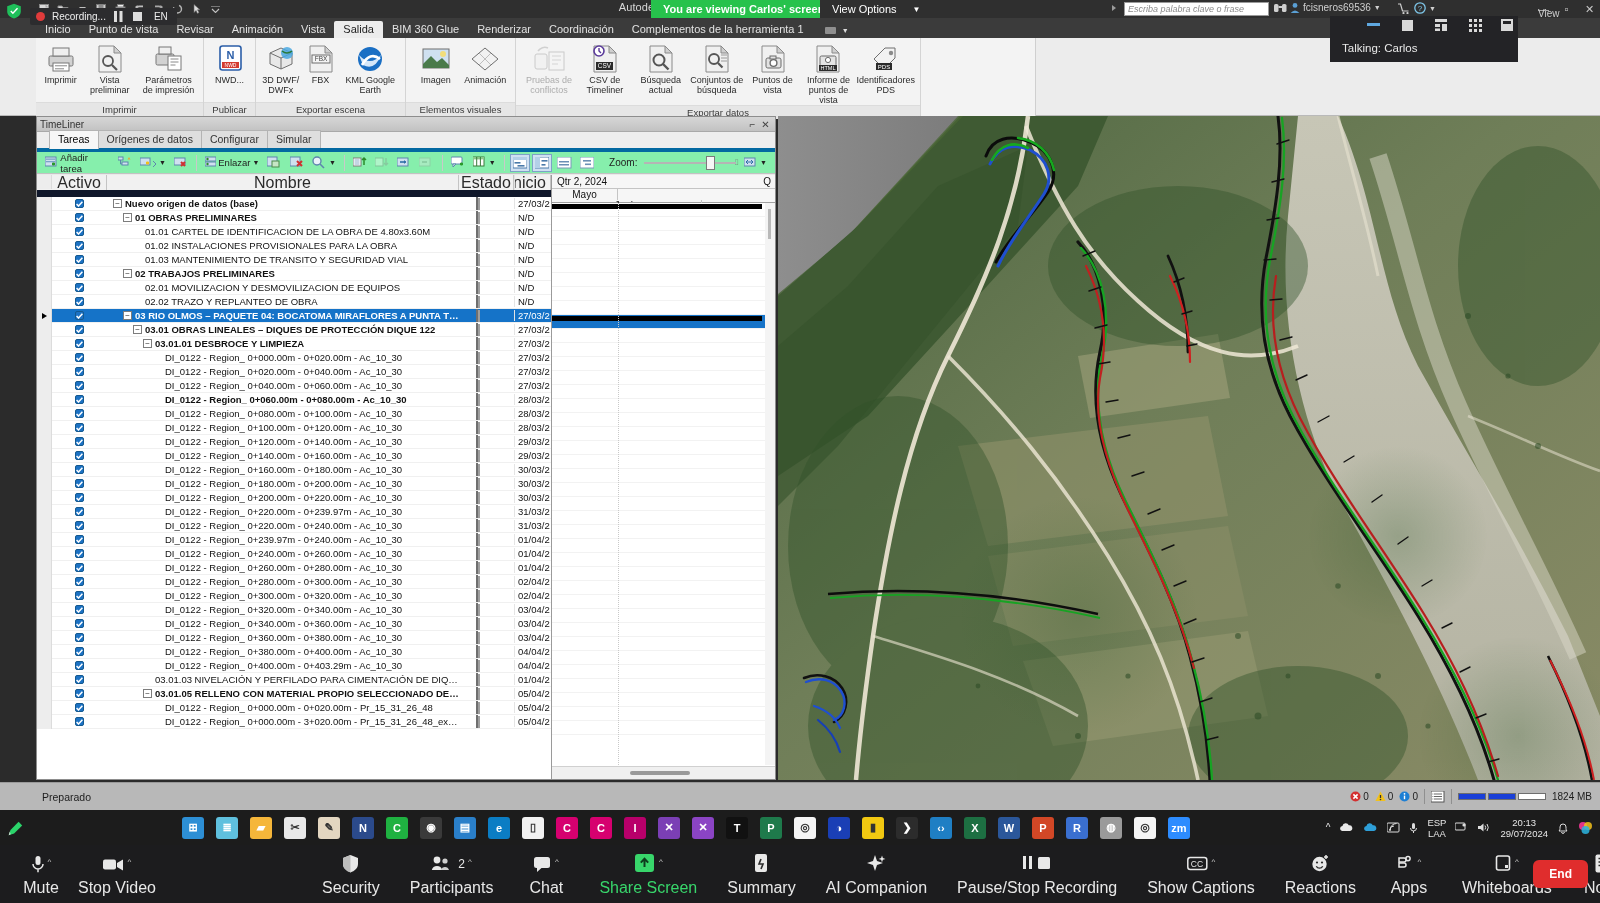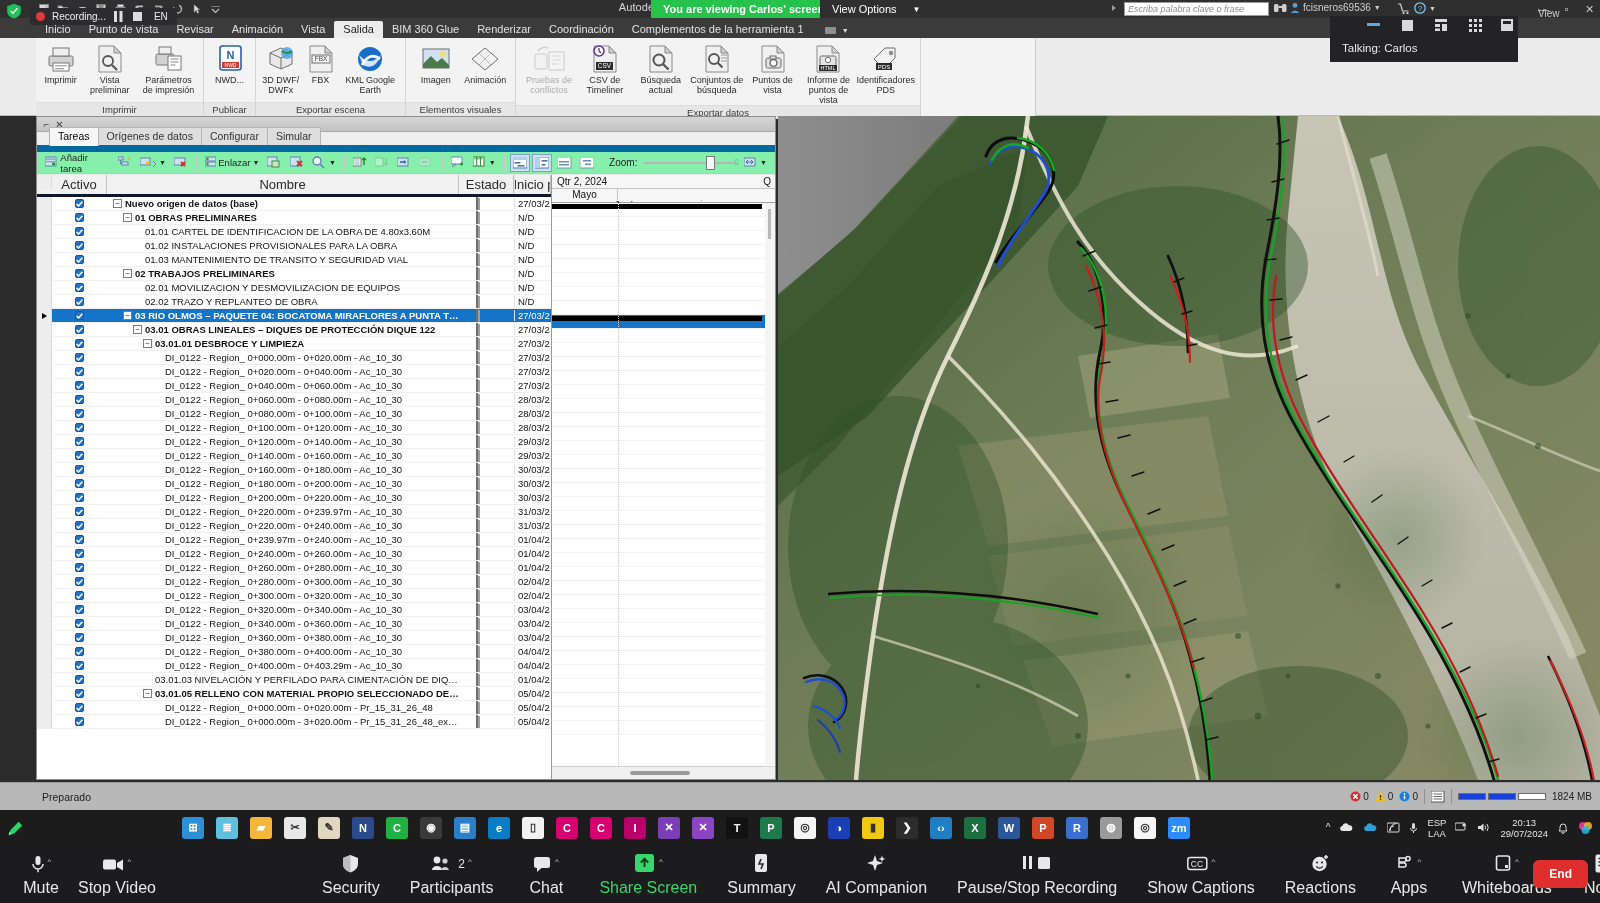--- a/index.html
+++ b/index.html
@@ -78,21 +78,21 @@
   .tl{ position:absolute; left:36px; top:116px; width:740px; height:664px;
     background:#e9e9e9; border:1px solid #8d8d8d; }
   .tl-caption{ height:15px; background:linear-gradient(#d6d6d6,#c2c2c2);
     border-bottom:1px solid #a9a9a9; display:flex; align-items:center;
     padding:0 3px; font-size:10px; color:#333; }
   .tl-caption .ttl{ flex:1; }
   .tl-caption .cbtn{ width:13px; text-align:center; font-size:10px; color:#444;
     cursor:pointer; }
 
   .tl-tabs{ height:20px; background:#eeeeee; display:flex; align-items:flex-end;
-    padding-left:12px; border-bottom:7px solid #0369a1; }
+    padding-left:12px; border-bottom:4px solid #0369a1; }
   .tl-tab{ font-size:10.5px; padding:2px 8px 3px; border:1px solid #b4b4b4;
     border-bottom:none; background:#dedede; color:#333; margin-right:-1px;
     cursor:pointer; }
   .tl-tab.active{ background:#f7f7f7; color:#000; position:relative; top:1px;
     padding-bottom:4px; }
 
   .tl-toolbar{ height:22px; background:#86efac; border-bottom:1px solid #c2c2c2;
     display:flex; align-items:center; gap:2px; padding:0 5px; }
   .tbtn{ height:18px; min-width:20px; border:1px solid transparent; display:flex;
     align-items:center; justify-content:center; gap:2px; padding:0 2px;
@@ -106,22 +106,22 @@
     background:#b5b5b5; }
   .zslider .thb{ position:absolute; top:1px; width:9px; height:14px;
     background:#f6f6f6; border:1px solid #7a7a7a; cursor:pointer; }
 
   
   .tl-body{ position:absolute; left:0; top:58px; right:0; bottom:0; display:flex; }
   .grid-pane{ width:515px; border-right:1px solid #9a9a9a; background:#fff;
     position:relative; overflow:hidden; }
   .gantt-pane{ flex:1; position:relative; background:#fff; overflow:hidden; }
 
-  .ghead{ height:22px; background:#f1f1f1; border-bottom:3px solid #0f172a;
-    display:flex; font-size:13px; color:#2a2a2a; }
+  .ghead{ height:22px; background:#f1f1f1; border-bottom:7px solid #0f172a;
+    display:flex; font-size:16px; color:#2a2a2a; }
   .gh{ border-right:1px solid #c4c4c4; display:flex; align-items:center;
     justify-content:center; }
   .gh.c-handle{ width:15px; }
   .gh.c-active{ width:55px; }
   .gh.c-name{ width:352px; }
   .gh.c-estado{ width:55px; }
   .gh.c-inicio{ flex:1; }
 
   .grow{ height:14px; display:flex; font-size:9.5px; color:#111;
     border-bottom:1px solid #f0f0f0; align-items:center; }
@@ -581,20 +581,21 @@
                 <div class="lb">Identificadores PDS</div>
               </div>
             </div>
             <div class="rgroup-label">Exportar datos</div>
           </div>
         </div>
   </div>
 
   <div class="tl">
     <div class="tl-caption">
+      <span class="ttl">TimeLiner</span>
       <span class="cbtn">⌐</span>
       <span class="cbtn">✕</span>
     </div>
 
     <div class="tl-tabs" id="tlTabs">
           <div class="tl-tab active">Tareas</div>
           <div class="tl-tab">Orígenes de datos</div>
           <div class="tl-tab">Configurar</div>
           <div class="tl-tab">Simular</div>
         </div>
@@ -1017,21 +1018,21 @@
               </div>
               <div class="grow">
                 <div class="c-handle"></div>
                 <div class="c-active">
                   <span class="cb">
                     <svg width="7" height="6">
                       <path d="M0.6 3 L2.5 5 L6.4 .8" stroke="#fff" stroke-width="1.5" fill="none"></path>
                     </svg>
                   </span>
                 </div>
-                <div class="c-name" style="padding-left: 46px;">
+                <div class="c-name" style="padding-left: 46px; font-weight: bold;">
                   <span style="width: 9px; flex: 0 0 auto; display: inline-block;"></span>
                   <span class="nm">DI_0122 - Region_ 0+060.00m - 0+080.00m - Ac_10_30</span>
                 </div>
                 <div class="c-estado">
                   <span class="status-ico"><span class="s1"></span><span class="s2"></span></span>
                 </div>
                 <div class="c-inicio cell-inicio">28/03/2</div>
               </div>
               <div class="grow">
                 <div class="c-handle"></div>

